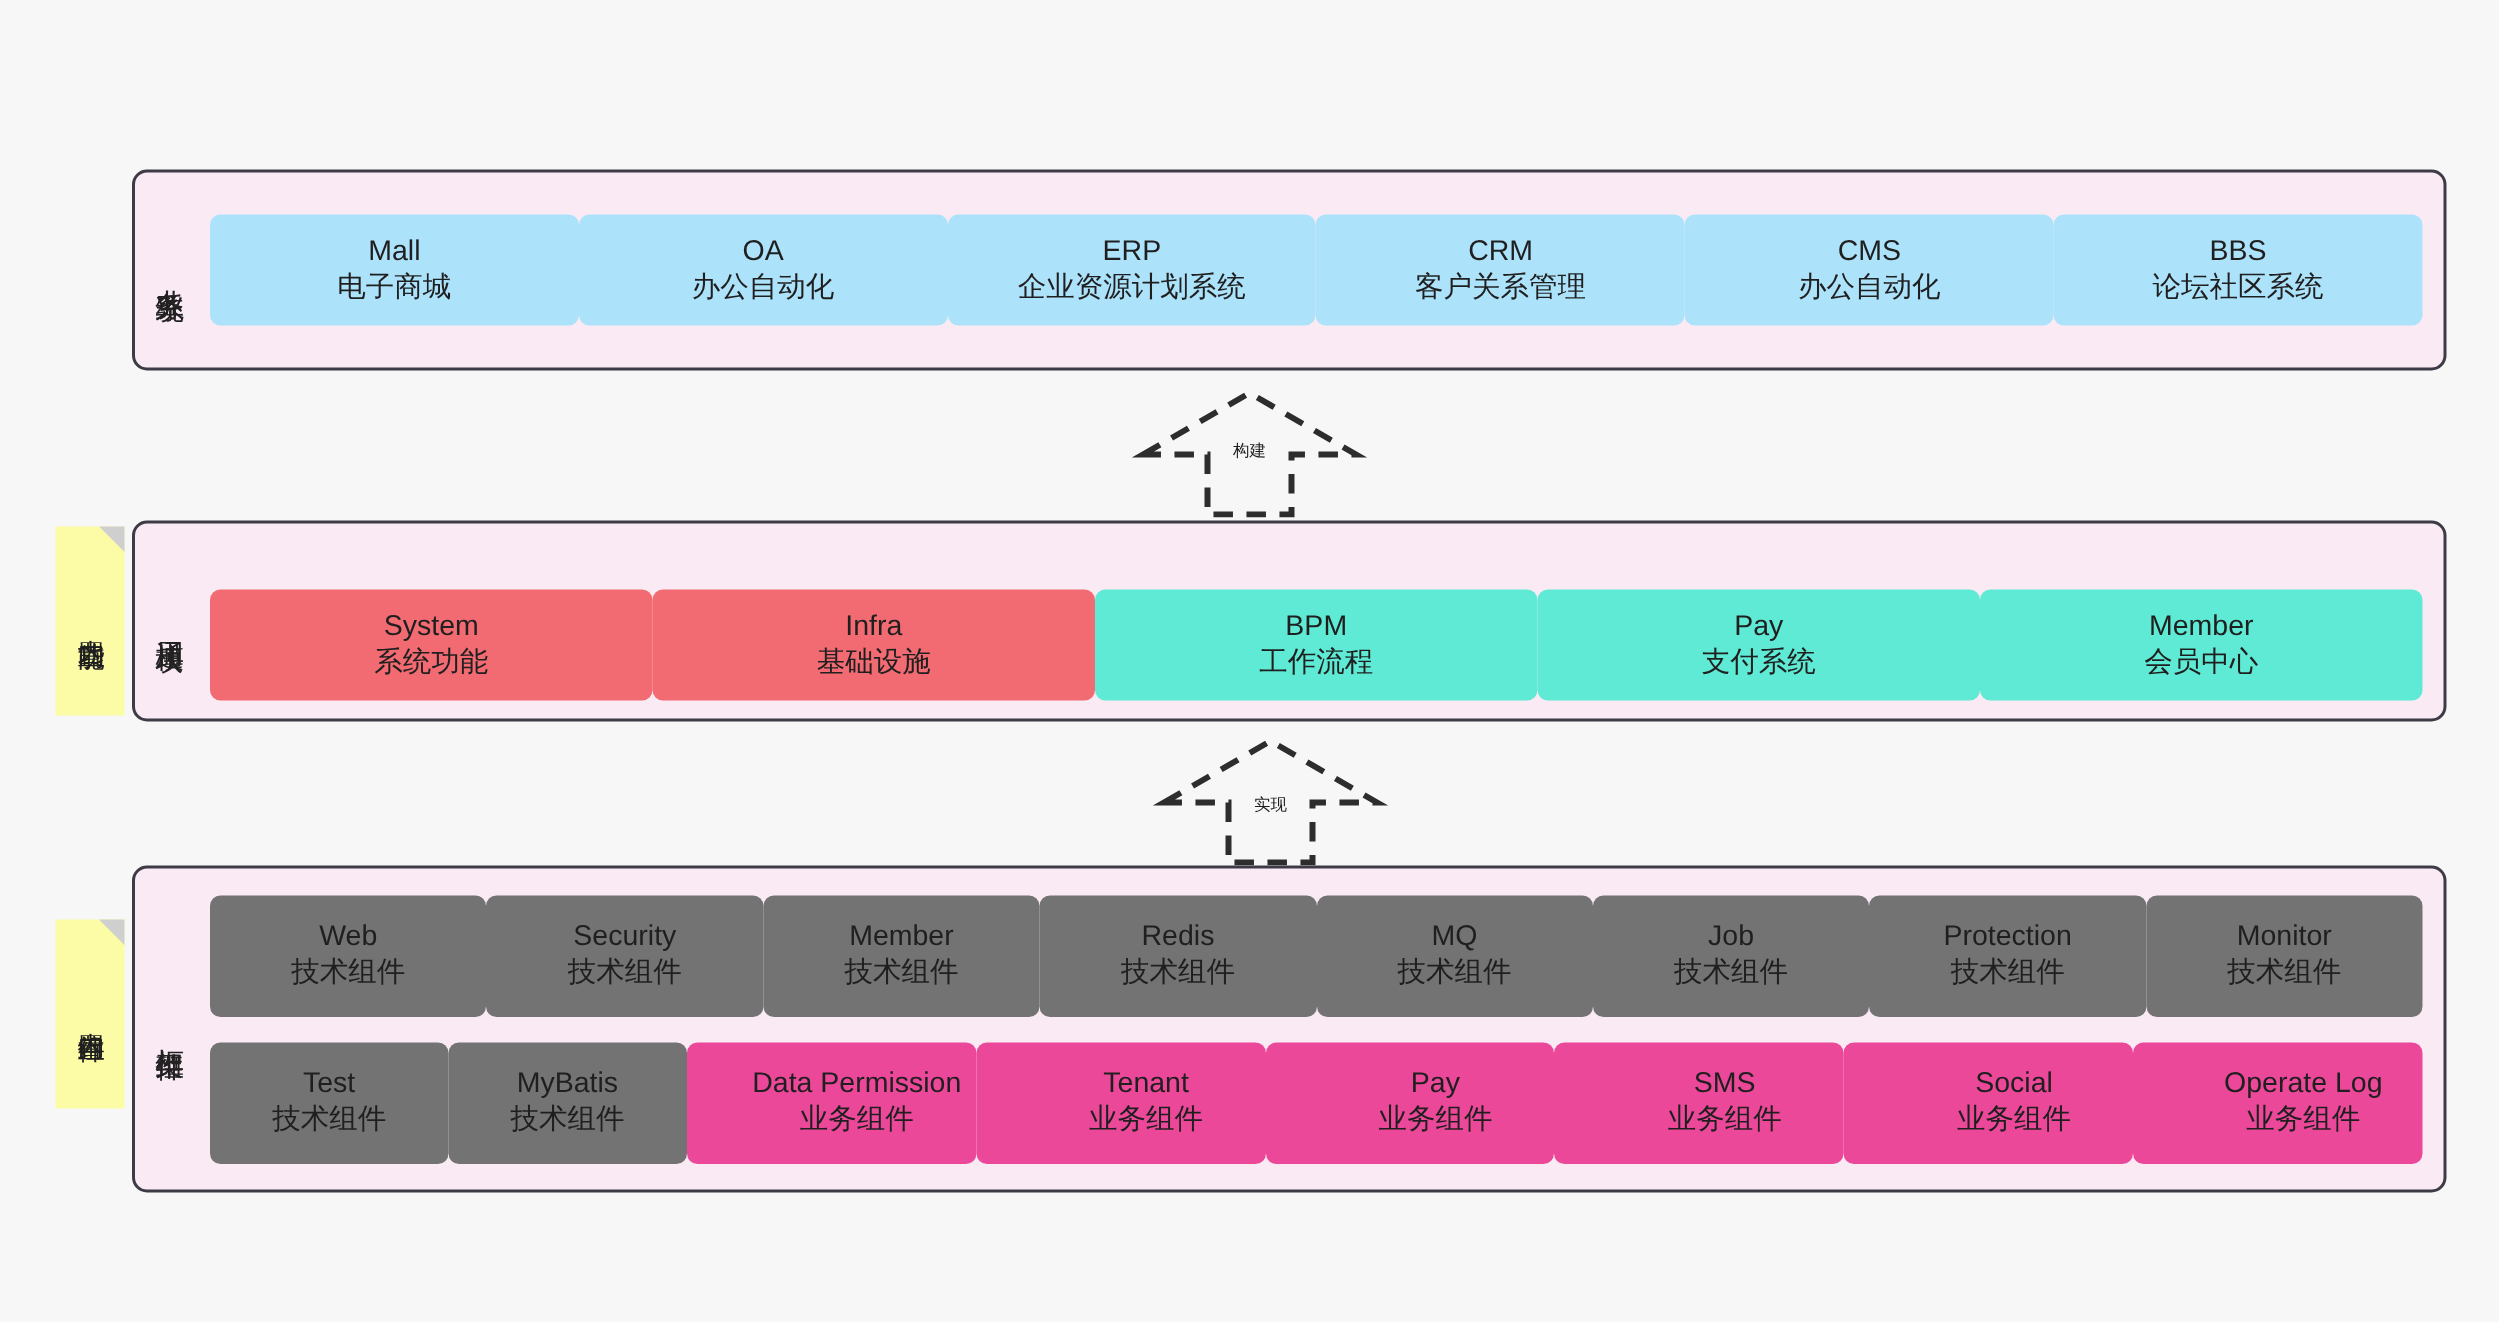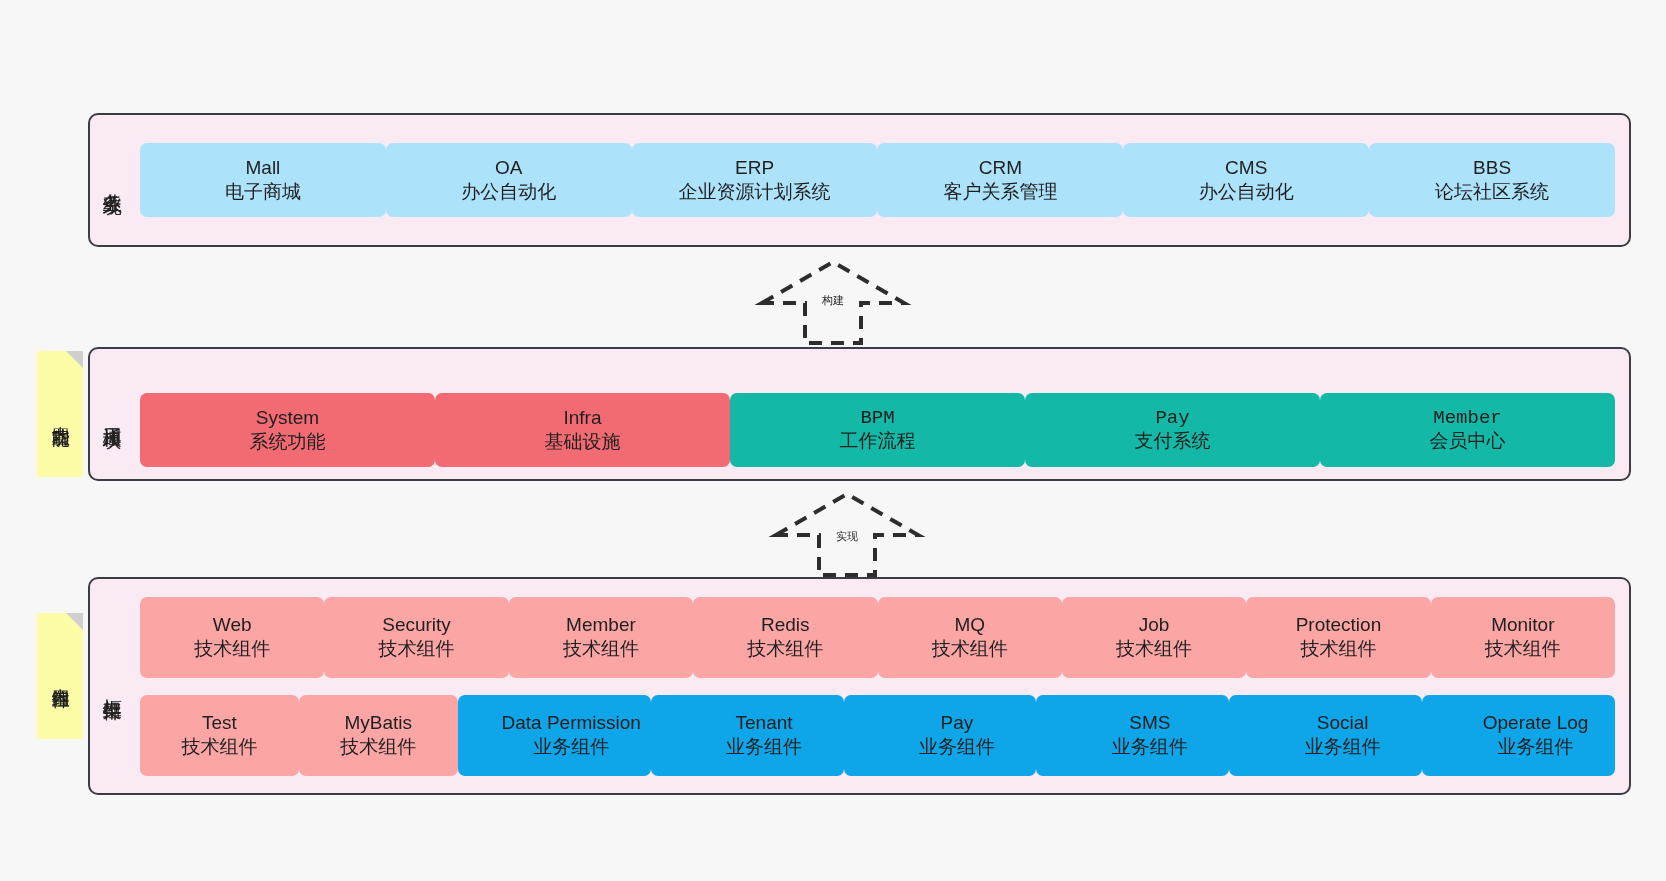--- a/index.html
+++ b/index.html
@@ -63,23 +63,23 @@
     font-size: 19px;
     line-height: 1.28;
     padding: 4px 6px;
   }
   .cell .en { white-space: normal; }
   .cell .cn { white-space: nowrap; }
 
   
   .c-blue        { background: #ade2fb; }
   .c-red         { background: #f26b72; }
-  .c-pink        { background: #14b8a6; font-family: Liberation Mono, monospace; }
-  .c-green-dark  { background: #fca5a5; }
-  .c-green-light { background: #0ea5e9; padding-left: 40px; }
+  .c-pink        { background: #5eead4; }
+  .c-green-dark  { background: #737373; }
+  .c-green-light { background: #ec4899; padding-left: 40px; }
 
   
   #layer-business  { left: 88px;  top: 113px; width: 1543px; height: 134px; }
   #layer-business .row { height: 74px; }
 
   #layer-modules   { left: 88px;  top: 347px; width: 1543px; height: 134px; }
   #layer-modules .row { height: 74px; margin-top: 32px; }
 
   #layer-framework { left: 88px;  top: 577px; width: 1543px; height: 218px; }
   #layer-framework .row { height: 81px; }

